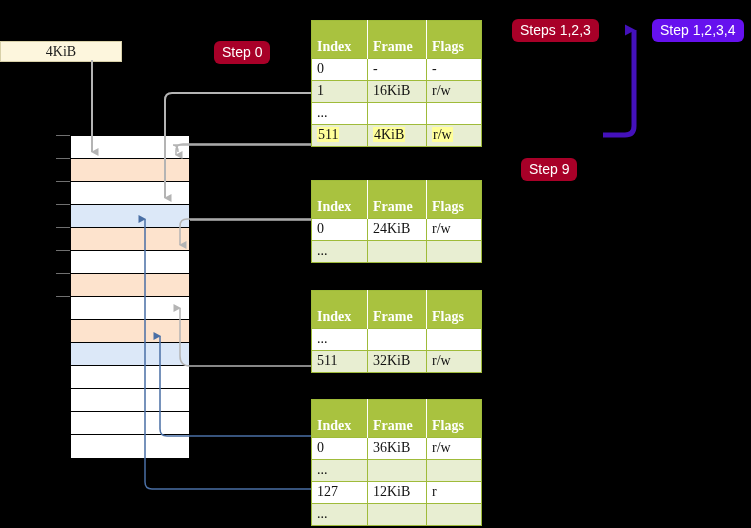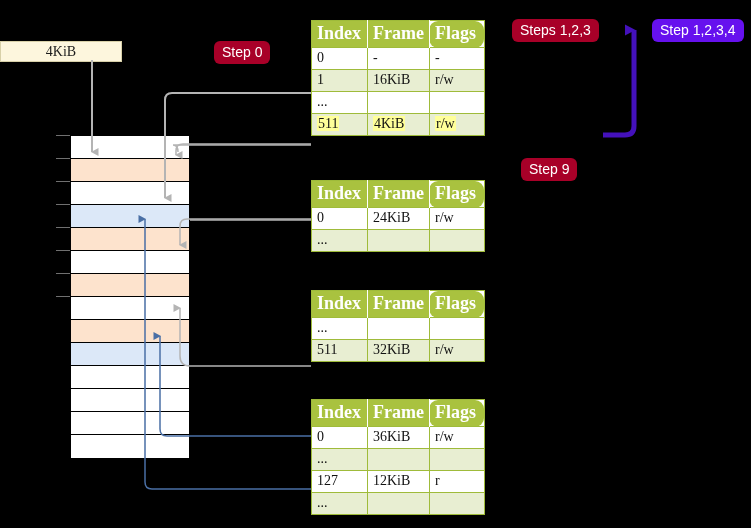--- a/index.html
+++ b/index.html
@@ -55,27 +55,27 @@
     table-layout: fixed;
     background: #ffffff;
     border: 1px solid #9fbb3a;
     font-size: 14px;
   }
   .ptable th {
     background: #a9c23f;
     color: #ffffff;
     font-weight: bold;
     text-align: left;
-    padding: 2px 5px 3px 5px;
+    padding: 18px 5px 3px 5px;
     border-right: 1px solid #ffffff;
-    font-size: 18px;
+    font-size: 14px;
     height: 18px;
     box-sizing: border-box;
   }
-  .ptable th:last-child { border-right: none; border-radius: 9px; }
+  .ptable th:last-child { border-right: none; }
   .ptable td {
     color: #111111;
     text-align: left;
     padding: 2px 5px 3px 5px;
     border: 1px solid #9fbb3a;
     height: 20px;
     box-sizing: border-box;
     overflow: hidden;
     white-space: nowrap;
   }

